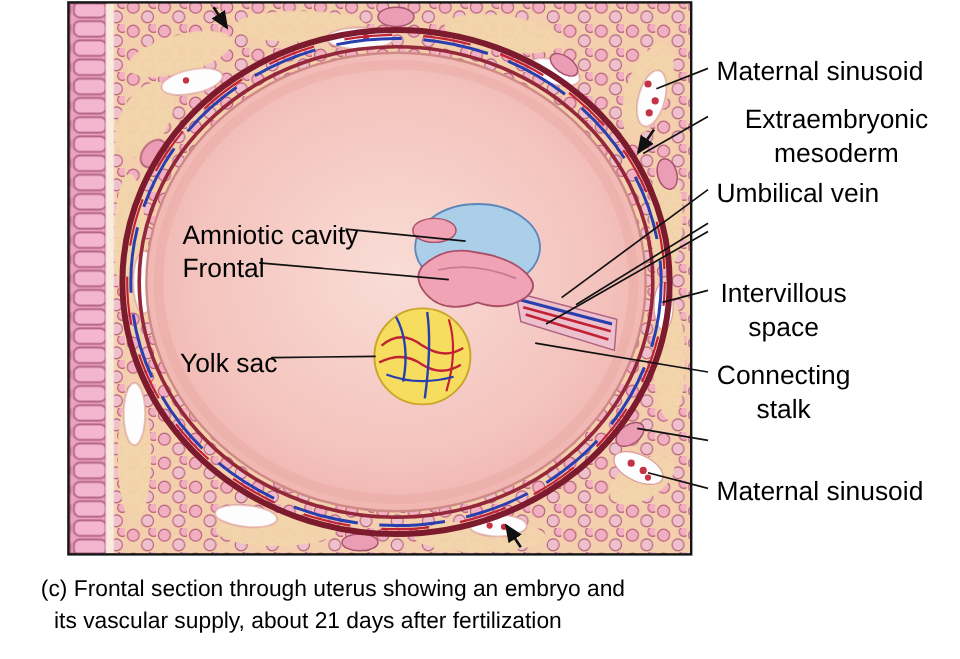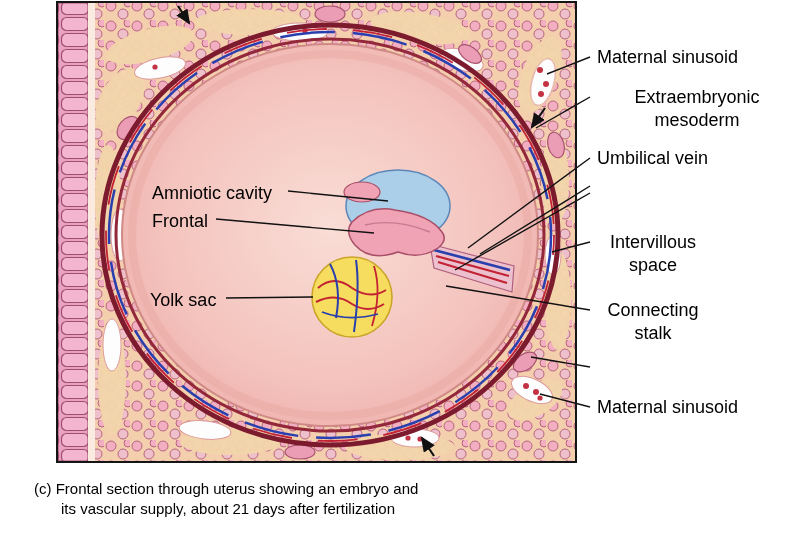--- a/index.html
+++ b/index.html
@@ -1,26 +1,26 @@
 <!DOCTYPE html>
 <html><head>
 <meta charset="utf-8">
 <style>
   html,body{margin:0;padding:0;background:#fff;}
   .stage{
     position:relative;width:800px;height:549px;background:#ffffff;
     font-family:"Liberation Sans",sans-serif;color:#000;overflow:hidden;
   }
   .art{position:absolute;left:0;top:0;}
-  .lbl{position:absolute;font-size:18px;line-height:1.25;white-space:nowrap;}
+  .lbl{position:absolute;font-size:22px;line-height:1.25;white-space:nowrap;}
   .lbl.wrap{white-space:normal;text-align:center;}
   .right-col{left:597px;width:200px;}
   .narrow{width:112px;}
-  .caption{position:absolute;left:34px;top:479px;font-size:15px;line-height:1.35;}
-  .caption .l2{margin-left:27px;}
+  .caption{position:absolute;left:34px;top:479px;font-size:19px;line-height:1.35;}
+  .caption .l2{margin-left:11px;}
 </style>
 </head>
 <body>
 
 <div class="stage">
 
   <svg class="art" width="800" height="549" viewBox="0 0 800 549">
     <defs>
       <radialGradient id="cavityGrad" cx="50%" cy="48%" r="62%">
         <stop offset="0%" stop-color="#f9ddd6"></stop>

